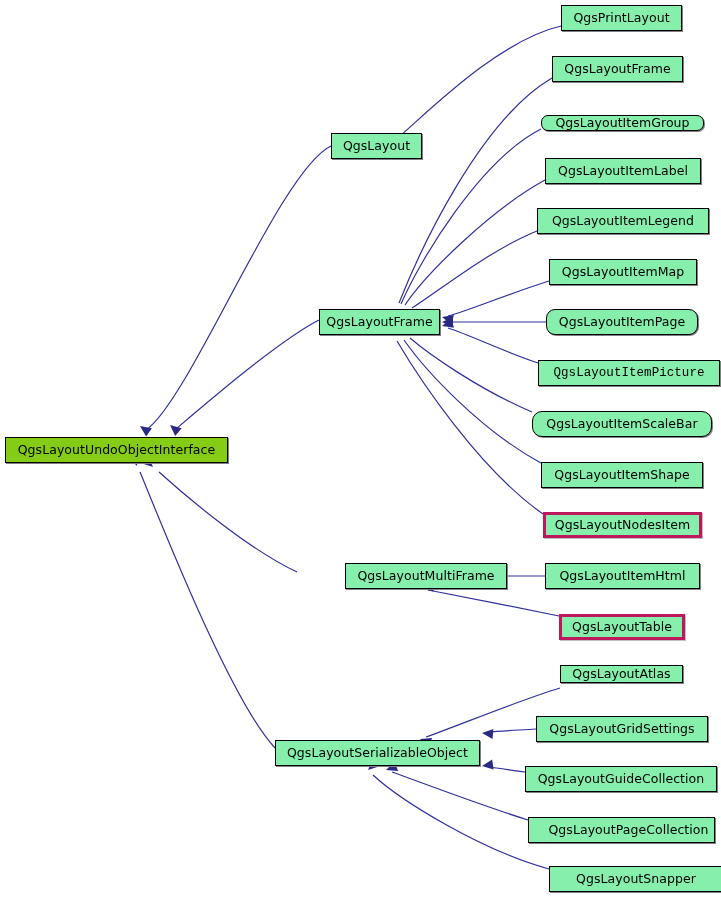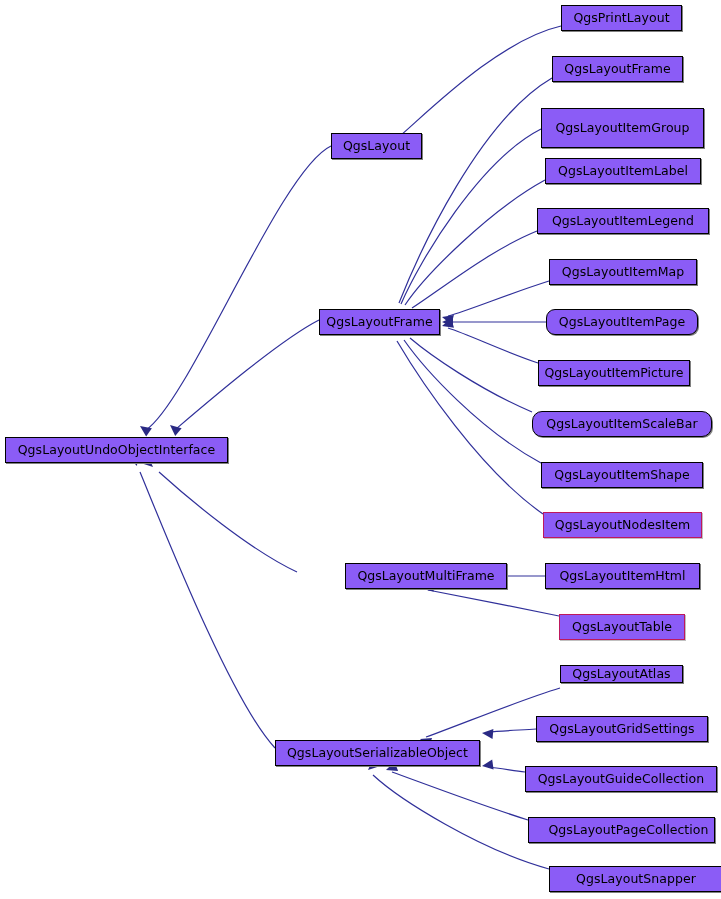--- a/index.html
+++ b/index.html
@@ -21,37 +21,37 @@
     top: 0;
     width: 721px;
     height: 899px;
   }
   .node {
     position: absolute;
     box-sizing: border-box;
     display: flex;
     align-items: center;
     justify-content: center;
-    background: #8b5cf6;
+    background: #86efac;
     border: 1px solid #000000;
     box-shadow: 1px 1px 0 0 #808080;
     white-space: nowrap;
   }
   .node .node-label {
     font-size: 12.5px;
     line-height: 1;
     color: #000000;
     letter-spacing: 0.05px;
   }
   .node.root {
-    background: #8b5cf6;
+    background: #84cc16;
     border: 1px solid #000000;
   }
   .node.highlight {
-    border: 1px solid #be185d;
+    border: 3px solid #be185d;
     box-shadow: 1px 1px 0 0 #c0c0c0;
   }
   .node.highlight .node-label {
     color: #000000;
   }
 </style>
 </head>
 <body>
 
 <div id="diagram-root">
@@ -118,36 +118,36 @@
       </div>
       <div class="node" style="left: 275px; top: 740px; width: 205px; height: 26px;">
         <span class="node-label">QgsLayoutSerializableObject</span>
       </div>
       <div class="node" style="left: 561px; top: 5px; width: 121px; height: 26px;">
         <span class="node-label">QgsPrintLayout</span>
       </div>
       <div class="node" style="left: 552px; top: 56px; width: 131px; height: 26px;">
         <span class="node-label">QgsLayoutFrame</span>
       </div>
-      <div class="node" style="left: 541px; top: 108px; width: 163px; height: 40px;">
+      <div class="node" style="left: 541px; top: 115px; width: 163px; height: 16px; border-radius: 7px;">
         <span class="node-label">QgsLayoutItemGroup</span>
       </div>
       <div class="node" style="left: 545px; top: 158px; width: 156px; height: 26px;">
         <span class="node-label">QgsLayoutItemLabel</span>
       </div>
       <div class="node" style="left: 537px; top: 208px; width: 172px; height: 26px;">
         <span class="node-label">QgsLayoutItemLegend</span>
       </div>
       <div class="node" style="left: 549px; top: 259px; width: 148px; height: 26px;">
         <span class="node-label">QgsLayoutItemMap</span>
       </div>
       <div class="node" style="left: 546px; top: 309px; width: 152px; height: 26px; border-radius: 9px;">
         <span class="node-label">QgsLayoutItemPage</span>
       </div>
-      <div class="node" style="left: 538px; top: 360px; width: 152px; height: 26px;">
+      <div class="node" style="left: 538px; top: 360px; width: 182px; height: 26px; font-family: Liberation Mono, monospace;">
         <span class="node-label">QgsLayoutItemPicture</span>
       </div>
       <div class="node" style="left: 532px; top: 411px; width: 180px; height: 26px; border-radius: 10px;">
         <span class="node-label">QgsLayoutItemScaleBar</span>
       </div>
       <div class="node" style="left: 541px; top: 462px; width: 162px; height: 26px;">
         <span class="node-label">QgsLayoutItemShape</span>
       </div>
       <div class="node highlight" style="left: 543px; top: 512px; width: 159px; height: 26px;">
         <span class="node-label">QgsLayoutNodesItem</span>

